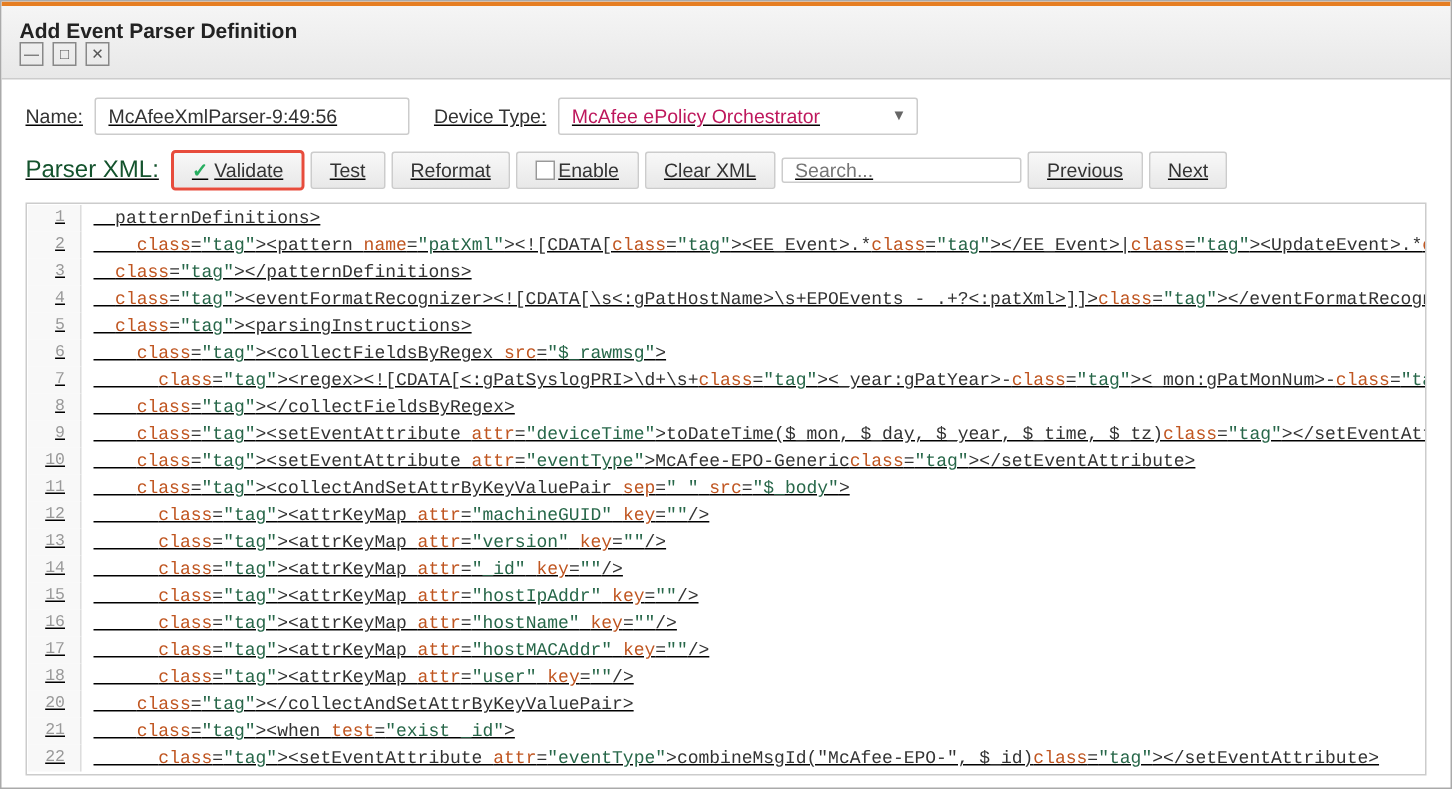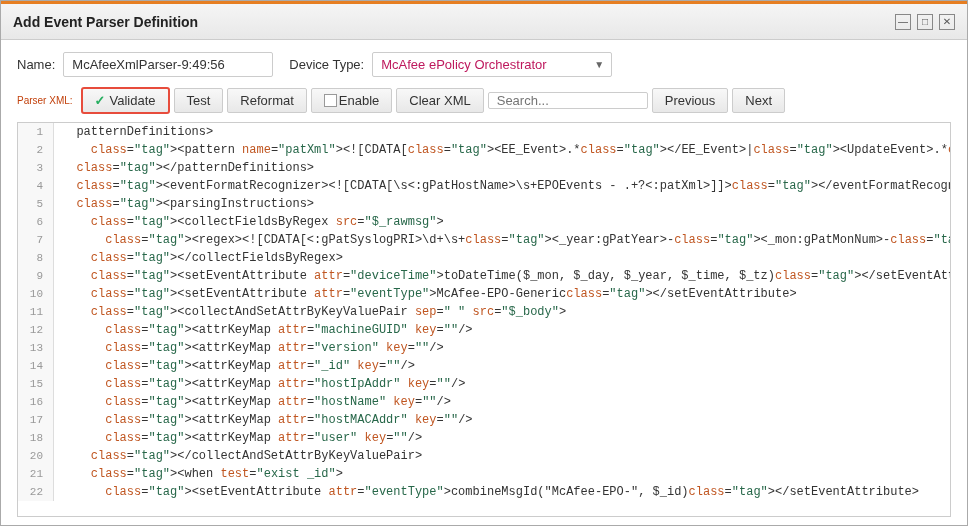--- a/index.html
+++ b/index.html
@@ -14,23 +14,24 @@
       display: flex;
       flex-direction: column;
       overflow: hidden;
     }
 
     .title-bar {
       background: linear-gradient(to bottom, #f5f5f5, #e8e8e8);
       border-bottom: 1px solid #ccc;
       padding: 8px 12px;
       display: flex;
-      align-items: center;
+      align-items: flex-start;
       justify-content: space-between;
       min-height: 36px;
+      flex-direction: column;
     }
 
     .title-bar-title {
       font-size: 14px;
       font-weight: 600;
       color: #222;
     }
 
     .title-bar-controls {
       display: flex;
@@ -49,20 +50,21 @@
       font-size: 10px;
       color: #555;
     }
 
     .window-content {
       display: flex;
       flex-direction: column;
       flex: 1;
       overflow: hidden;
       padding: 12px 16px 8px 16px;
+      text-decoration: underline;
     }
 
     .form-row {
       display: flex;
       align-items: center;
       gap: 16px;
       margin-bottom: 10px;
     }
 
     .field-group {
@@ -115,22 +117,22 @@
     }
 
     .toolbar-row {
       display: flex;
       align-items: center;
       gap: 4px;
       margin-bottom: 8px;
     }
 
     .toolbar-label {
-      font-size: 10px;
-      color: #c2410c;
+      font-size: 16px;
+      color: #14532d;
       margin-right: 4px;
     }
 
     .toolbar-btn {
       padding: 4px 12px;
       font-size: 13px;
       border: 1px solid #ccc;
       background: linear-gradient(to bottom, #f8f8f8, #e8e8e8);
       cursor: pointer;
       border-radius: 2px;

